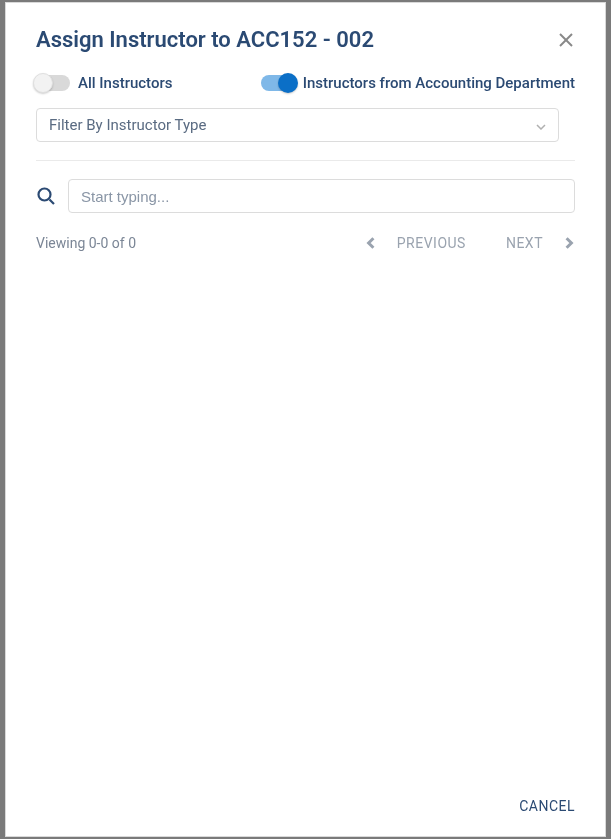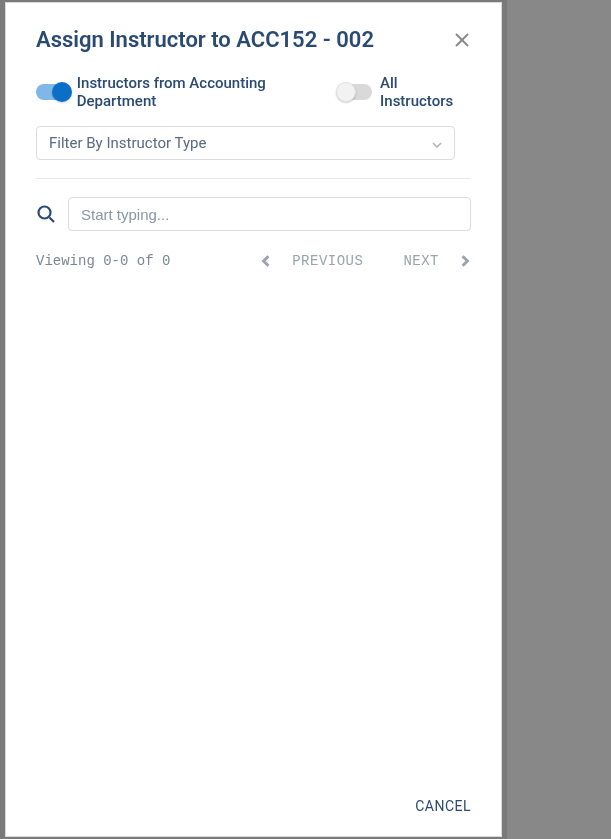--- a/index.html
+++ b/index.html
@@ -1,17 +1,17 @@
 <!DOCTYPE html>
 <html><head>
 <meta charset="utf-8">
 <style>
   * { box-sizing: border-box; margin: 0; padding: 0; }
   html, body { width: 611px; height: 839px; font-family: -apple-system, BlinkMacSystemFont, "Segoe UI", Roboto, "Helvetica Neue", Arial, sans-serif; background: #888; overflow: hidden; }
-  .backdrop { width: 507px; height: 839px; background: #7a7a7a; position: relative; }
+  .backdrop { width: 611px; height: 839px; background: #7a7a7a; position: relative; }
   .modal {
     position: absolute;
     top: 2px; left: 5px; right: 5px; bottom: 2px;
     background: #fff;
     border: 1px solid #d9d9d9;
     display: flex;
     flex-direction: column;
   }
   .modal-header {
     display: flex;
@@ -89,21 +89,20 @@
     color: #5a6b82;
     outline: none;
   }
   .search-input::placeholder { color: #8a96a6; }
 
   .pager-row {
     display: flex; align-items: center; justify-content: space-between;
     padding: 22px 30px 0 30px;
     color: #7b8696;
     font-size: 14px;
-    font-family: Liberation Mono, monospace;
   }
   .pager-right { display: flex; gap: 40px; align-items: center; }
   .pager-btn {
     display: flex; align-items: center; gap: 20px;
     color: #9aa3af; letter-spacing: 0.5px;
     cursor: pointer;
     font-size: 14px;
   }
   .pager-btn svg { width: 12px; height: 12px; stroke: #9aa3af; stroke-width: 2.5; fill:none; }
 
@@ -138,30 +137,30 @@
       <div class="close-btn">
         <svg viewBox="0 0 16 16">
             <line x1="2" y1="2" x2="14" y2="14"></line>
             <line x1="14" y1="2" x2="2" y2="14"></line>
           </svg>
       </div>
     </div>
 
     <div class="toggle-row">
       <div class="toggle-group">
+        <div class="toggle off">
+            <div class="knob"></div>
+          </div>
+        <div class="toggle-label">All Instructors</div>
+      </div>
+      <div class="toggle-group">
         <div class="toggle on">
             <div class="knob"></div>
           </div>
         <div class="toggle-label">Instructors from Accounting Department</div>
-      </div>
-      <div class="toggle-group">
-        <div class="toggle off">
-            <div class="knob"></div>
-          </div>
-        <div class="toggle-label">All Instructors</div>
       </div>
     </div>
 
     <div class="filter-row">
       <div class="select">
         <span>Filter By Instructor Type</span>
         <span class="caret">
           <svg width="10" height="6" viewBox="0 0 10 6">
               <path d="M1 1 L5 5 L9 1" fill="none" stroke="#b0b0b0" stroke-width="1.5"></path>
             </svg>

